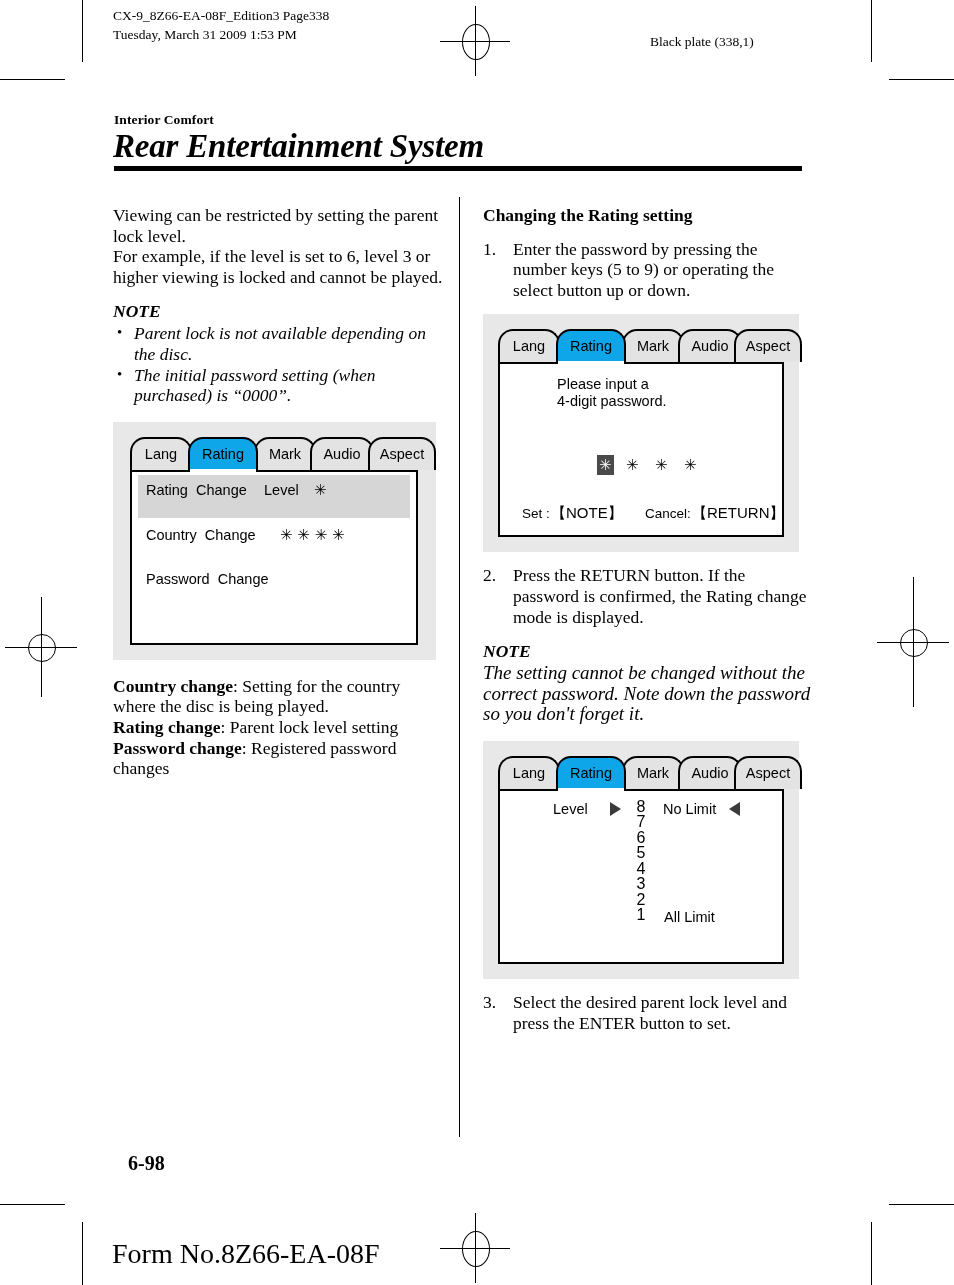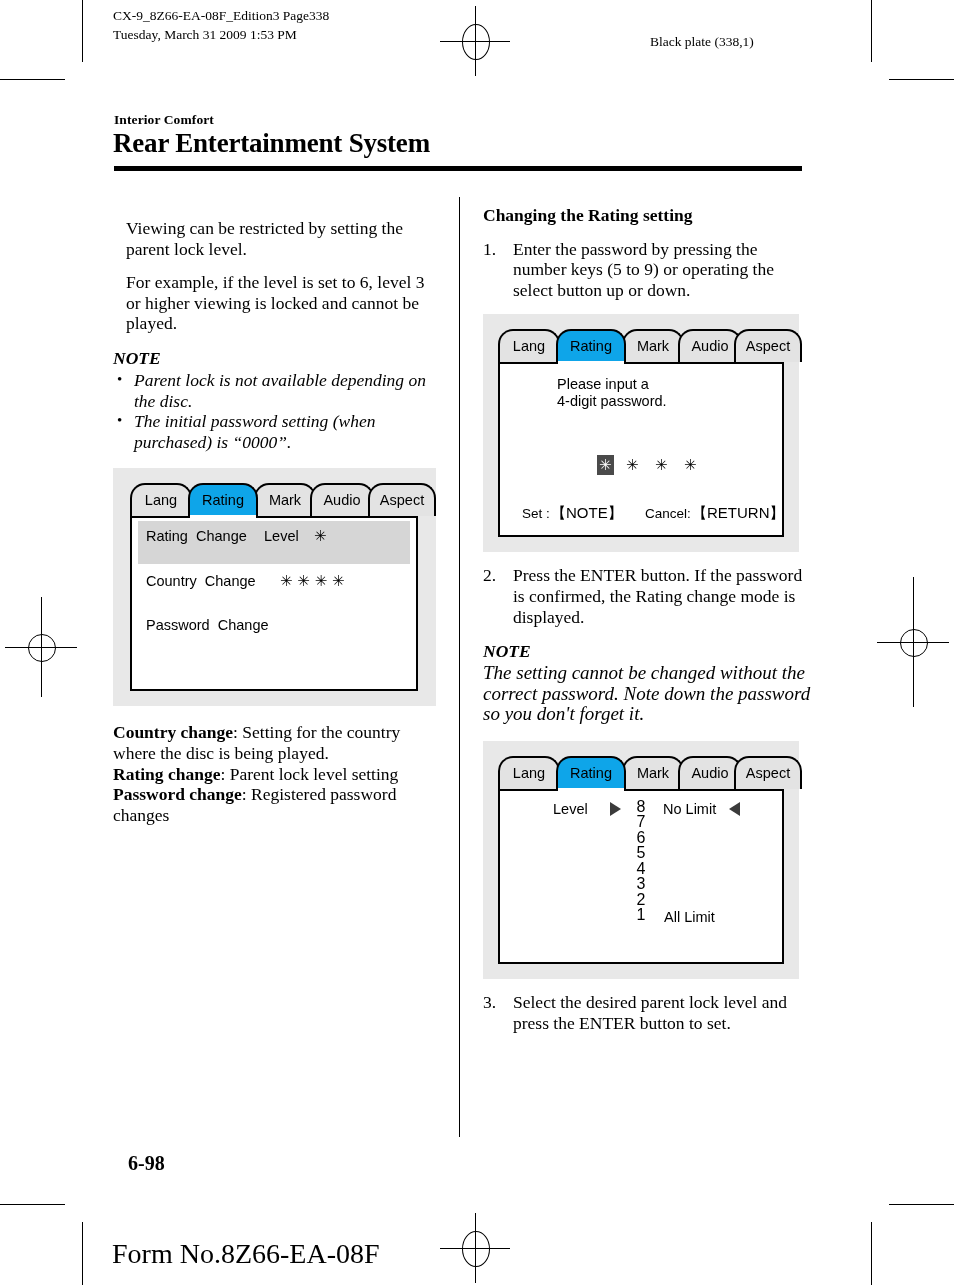--- a/index.html
+++ b/index.html
@@ -48,39 +48,40 @@
   .sec-eyebrow {
     position: absolute; left: 114px; top: 112px;
     font-family: "Liberation Serif", serif;
     font-weight: bold;
     font-size: 13.5px;
     letter-spacing: 0.1px;
   }
   .sec-title {
     position: absolute; left: 113px; top: 128px;
     font-weight: bold;
-    font-size: 27px;
+    font-size: 33px;
     letter-spacing: -0.2px;
+    font-style: italic;
   }
   .sec-rule {
     position: absolute; left: 114px; top: 166px;
     width: 688px; height: 5px; background: #000;
   }
 
   .col-divider {
     position: absolute; left: 459px; top: 197px;
     width: 1px; height: 940px; background: #000;
   }
 
   .col { position: absolute; width: 330px; }
   .col-left { left: 113px; top: 205px; }
   .col-right { left: 483px; top: 205px; }
 
   p.body {
-    margin: 13px;
+    margin: 0;
     font-size: 17.5px;
     line-height: 20.6px;
   }
 
   .note-h {
     margin: 14px 0 1px 0;
     font-weight: bold;
     font-style: italic;
     font-size: 17.5px;
   }
@@ -342,21 +343,21 @@
 
         <div class="scr-txt" style="left:24px; top:177px; font-size:13.5px;">Set :</div>
         <div class="scr-txt bracket" style="left:53px; top:175px; font-size:15px;">【NOTE】</div>
         <div class="scr-txt" style="left:147px; top:177px; font-size:13.5px;">Cancel:</div>
         <div class="scr-txt bracket" style="left:194px; top:175px; font-size:15px;">【RETURN】</div>
       </div>
     </div>
 
     <ol class="steps" style="margin-top:13px;">
       <li>
-        <span class="num">2.</span><span>Press the ENTER button. If the password is confirmed, the Rating change mode is displayed.</span>
+        <span class="num">2.</span><span>Press the RETURN button. If the password is confirmed, the Rating change mode is displayed.</span>
       </li>
     </ol>
 
     <div class="note-h">NOTE</div>
     <p class="note-body">The setting cannot be changed without the correct password. Note down the password so you don't forget it.</p>
 
     <div class="fig" style="margin-top:16px; width:316px; height:238px;">
       <div class="screen" style="left:15px; top:15px; width:286px; height:208px; border:none; background:transparent;">
 
         <div class="tab" style="left:0px; width:62px;">

